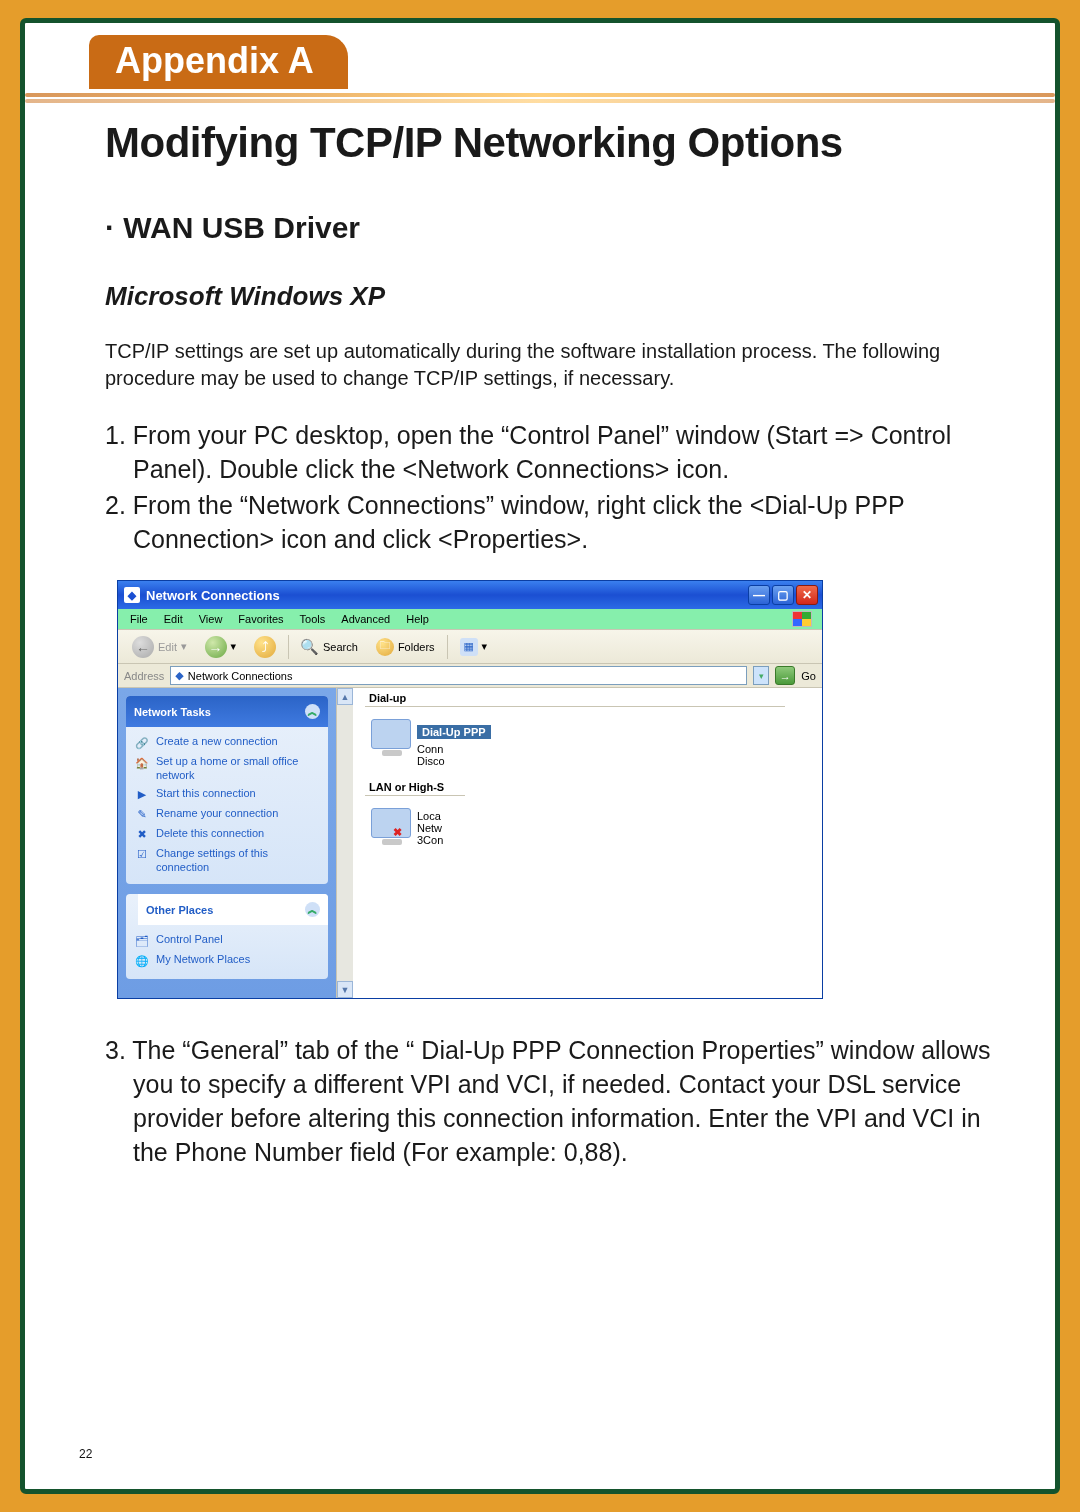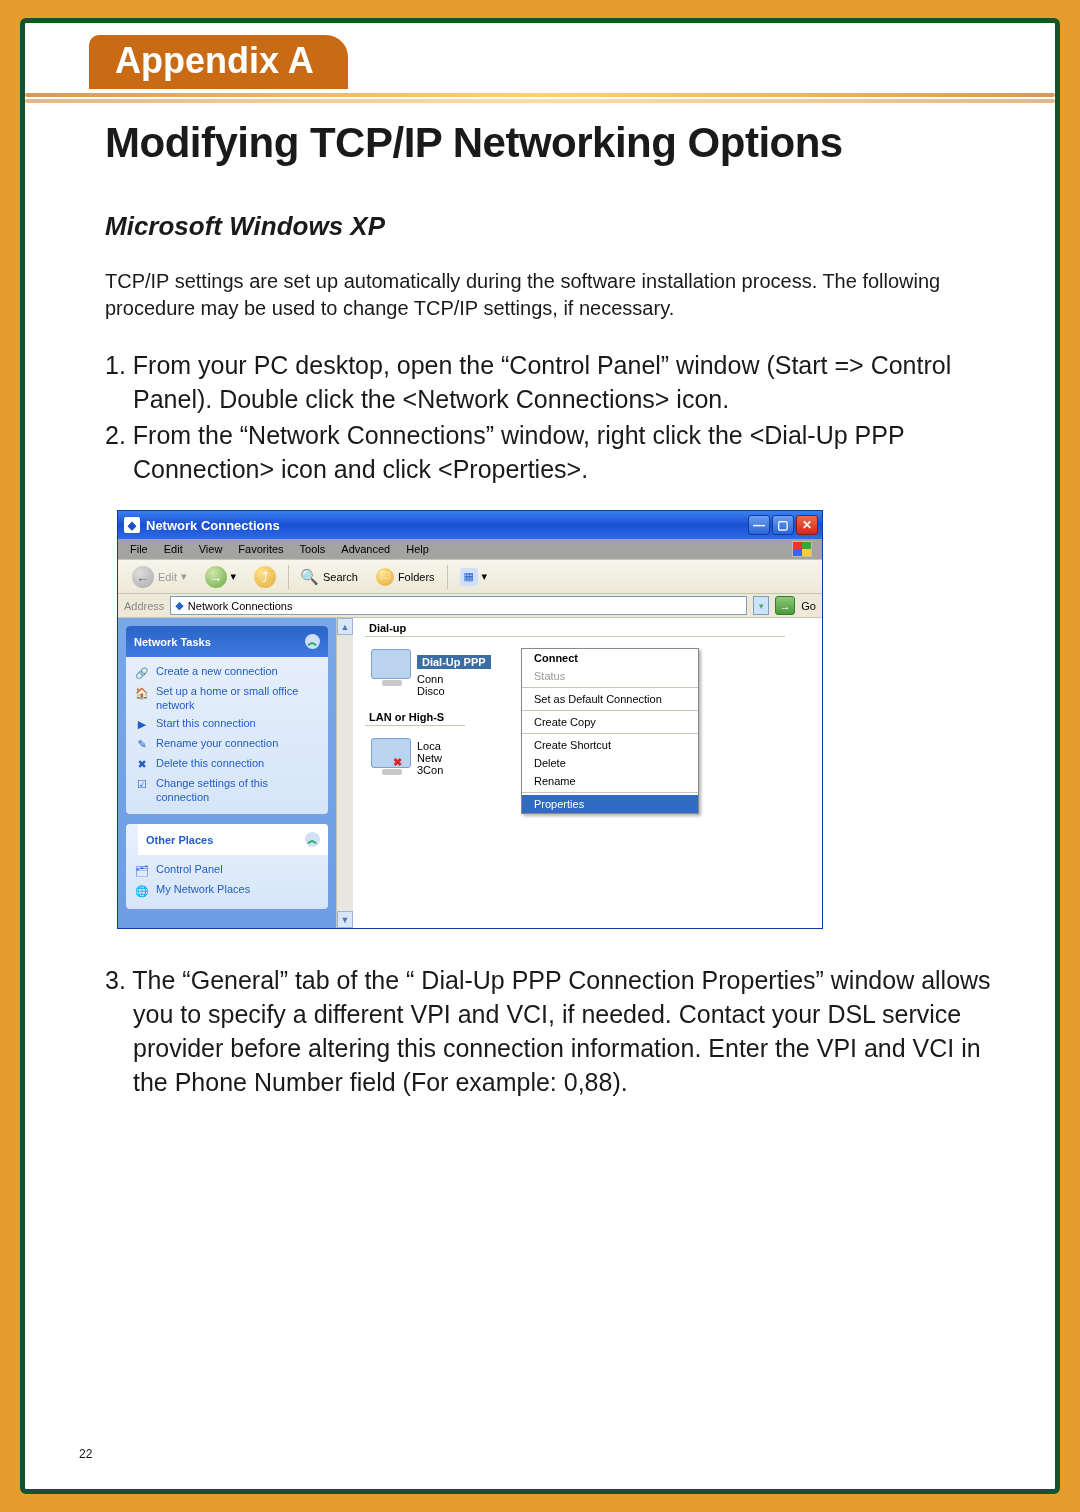--- a/index.html
+++ b/index.html
@@ -121,21 +121,21 @@
     width: 22px; height: 20px; margin-left: 2px;
     background: linear-gradient(#6aa0f0,#2b63d6);
     border: 1px solid #0a3ea3; border-radius: 3px;
     display: flex; align-items: center; justify-content: center;
     color: #fff; font-weight: 700; font-size: 12px;
   }
   .xp-tbtn.close { background: linear-gradient(#f06a4a,#d2281b); border-color: #8a1a10; }
 
   .xp-menubar {
     height: 21px;
-    background: #a3a3a3;
+    background: #86efac;
     border-bottom: 1px solid #c9c5b3;
     display: flex; align-items: center;
     padding: 0 4px;
   }
   .xp-menubar span { padding: 2px 8px; }
   .xp-flag {
     margin-left: auto; margin-right: 6px;
     width: 20px; height: 16px;
     background:
       linear-gradient(#e33, #e33) left top/9px 7px no-repeat,
@@ -277,20 +277,21 @@
 
 <div class="page-outer">
   <div class="header-swoosh">
     <div class="swoosh-line l1"></div>
     <div class="swoosh-line l2"></div>
   </div>
   <div class="tab">Appendix A</div>
 
   <div class="content">
     <div class="title">Modifying TCP/IP Networking Options</div>
+    <div class="subhead">· WAN USB Driver</div>
     <div class="os-head">Microsoft Windows XP</div>
     <div class="para">TCP/IP settings are set up automatically during the software installation process. The following procedure may be used to change TCP/IP settings, if necessary.</div>
     <div class="steps">
       <div class="step">1. From your PC desktop, open the “Control Panel” window (Start =&gt; Control Panel). Double click the &lt;Network Connections&gt; icon.</div>
       <div class="step">2. From the “Network Connections” window, right click the  &lt;Dial-Up PPP Connection&gt; icon and click &lt;Properties&gt;.</div>
     </div>
 
     <div class="xp-window">
       <div class="xp-titlebar">
         <span class="ic">◆</span>
@@ -421,34 +422,20 @@
           <div class="fileicon" style="position:relative;height:70px;">
             <div class="fi-box">
               <div class="pc-ico"></div>
               <span class="red-x" style="position:absolute;left:28px;top:22px">✖</span>
             </div>
             <span class="clipped" style="top:6px"><span>Loca</span>
 <span>Netw</span>
 <span>3Con</span></span>
           </div>
 
-          <div class="ctxmenu">
-            <div class="mi bold">Connect</div>
-            <div class="mi dis">Status</div>
-            <hr>
-            <div class="mi">Set as Default Connection</div>
-            <hr>
-            <div class="mi">Create Copy</div>
-            <hr>
-            <div class="mi">Create Shortcut</div>
-            <div class="mi">Delete</div>
-            <div class="mi">Rename</div>
-            <hr>
-            <div class="mi hl">Properties</div>
-          </div>
         </div>
       </div>
     </div>
 
     <div class="steps" style="margin-top:34px">
       <div class="step">3. The “General” tab of the “ Dial-Up PPP Connection Properties” window allows you to specify a different VPI and VCI, if needed. Contact your DSL service provider before altering this connection information. Enter the VPI and VCI in the Phone Number field (For example: 0,88).</div>
     </div>
   </div>
 
   <div class="page-num">22</div>

